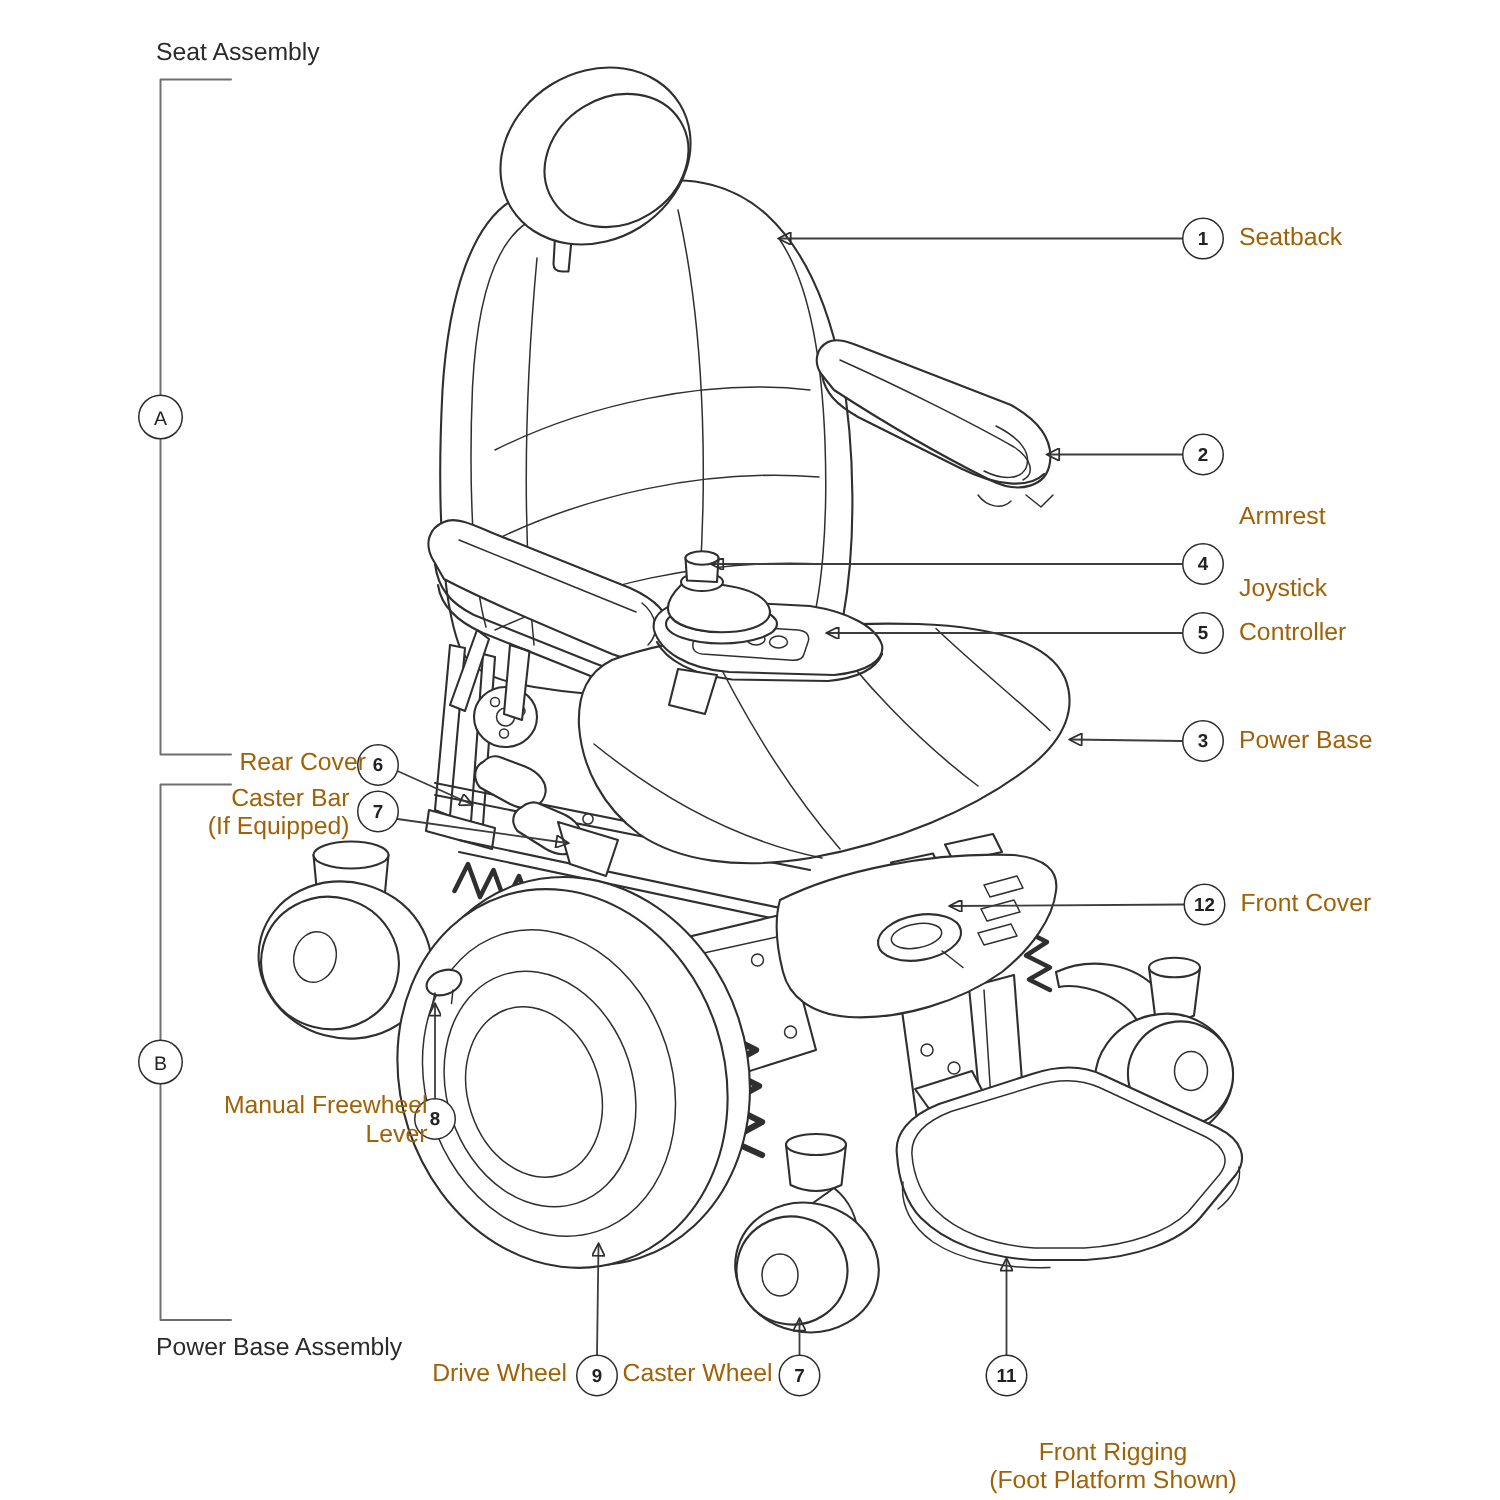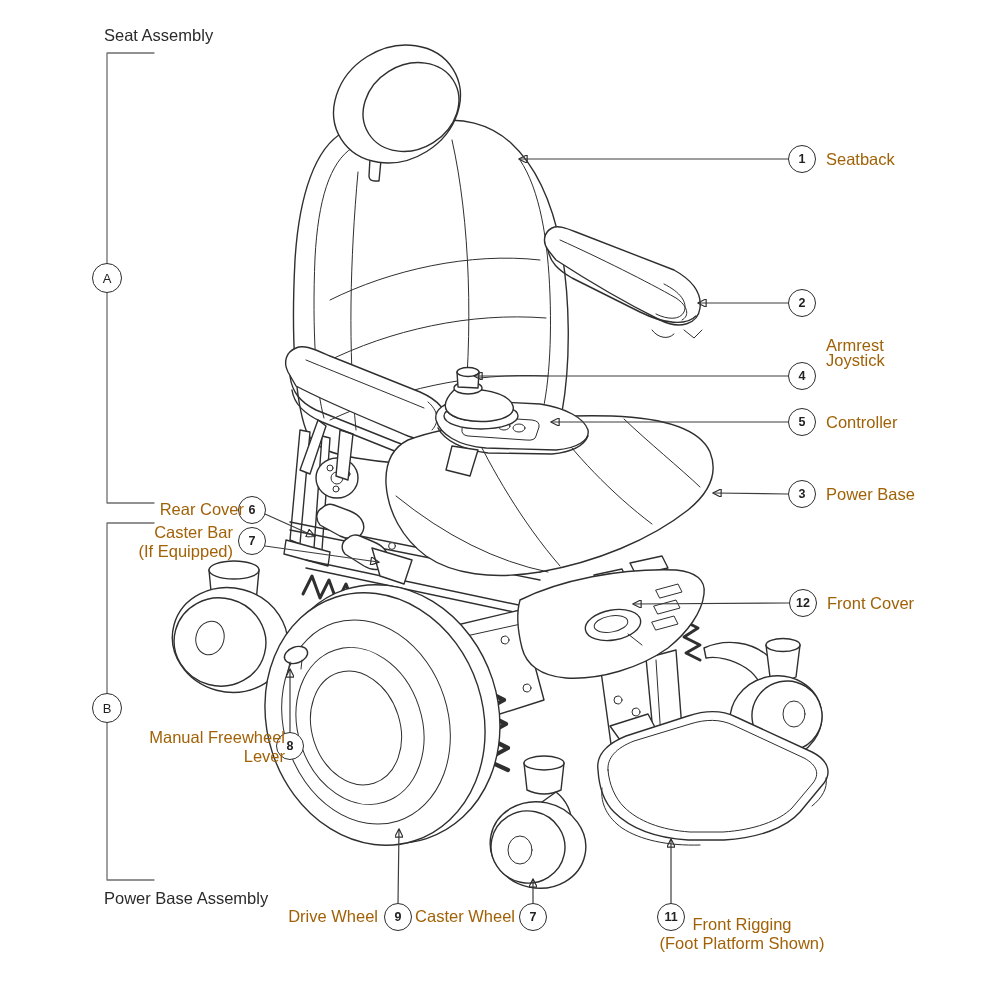--- a/index.html
+++ b/index.html
@@ -13,21 +13,21 @@
   svg.art .coil{stroke-width:3;}
   svg.art .coil2{stroke-width:4.2;}
   #leaders polyline{stroke:#3d3d3d;stroke-width:1.2;fill:none;}
   #brackets polyline{stroke:#6e6e6e;stroke-width:1.3;fill:none;}
   .bubble{position:absolute;box-sizing:border-box;width:28px;height:28px;border:1.5px solid #2c2c2c;
     border-radius:50%;background:#fff;display:flex;align-items:center;justify-content:center;
     font-size:12.5px;font-weight:700;color:#222;}
   .bubble.letter{width:30px;height:30px;font-size:13px;font-weight:400;}
   .callout-label{position:absolute;font-size:16.5px;color:#a16207;line-height:19px;white-space:nowrap;}
   .callout-label.right{text-align:right;}
-  .callout-label.center{text-align:center;}
+  .callout-label.center{text-align:center;margin-top:44px;}
   .bracket-title{position:absolute;font-size:16.5px;color:#2b2b2b;white-space:nowrap;}
 </style>
 </head>
 <body>
 
 <div class="stage">
 
   <svg class="art" width="1000" height="1000" viewBox="0 0 1000 1000">
     <defs>
       <marker id="arrow" viewBox="0 0 10 10" refX="8.5" refY="5" markerWidth="9" markerHeight="7" orient="auto-start-reverse">
@@ -243,21 +243,21 @@
   <div id="callout-layer">
       <div class="bubble" style="left: 788px; top: 145px;">1</div>
       <div class="callout-label left" style="left: 826px; top: 159px; transform: translateY(-50%);">
         <div>Seatback</div>
       </div>
       <div class="bubble" style="left: 788px; top: 289px;">2</div>
       <div class="callout-label left" style="left: 826px; top: 303px; transform: translateY(-50%); margin-top: 42px;">
         <div>Armrest</div>
       </div>
       <div class="bubble" style="left: 788px; top: 362px;">4</div>
-      <div class="callout-label left" style="left: 826px; top: 360px; transform: translateY(-50%); text-align: center;">
+      <div class="callout-label left" style="left: 826px; top: 393px; transform: translateY(-50%); text-align: center;">
         <div>Joystick</div>
       </div>
       <div class="bubble" style="left: 788px; top: 408px;">5</div>
       <div class="callout-label left" style="left: 826px; top: 422px; transform: translateY(-50%);">
         <div>Controller</div>
       </div>
       <div class="bubble" style="left: 788px; top: 480px;">3</div>
       <div class="callout-label left" style="left: 826px; top: 494px; transform: translateY(-50%);">
         <div>Power Base</div>
       </div>

